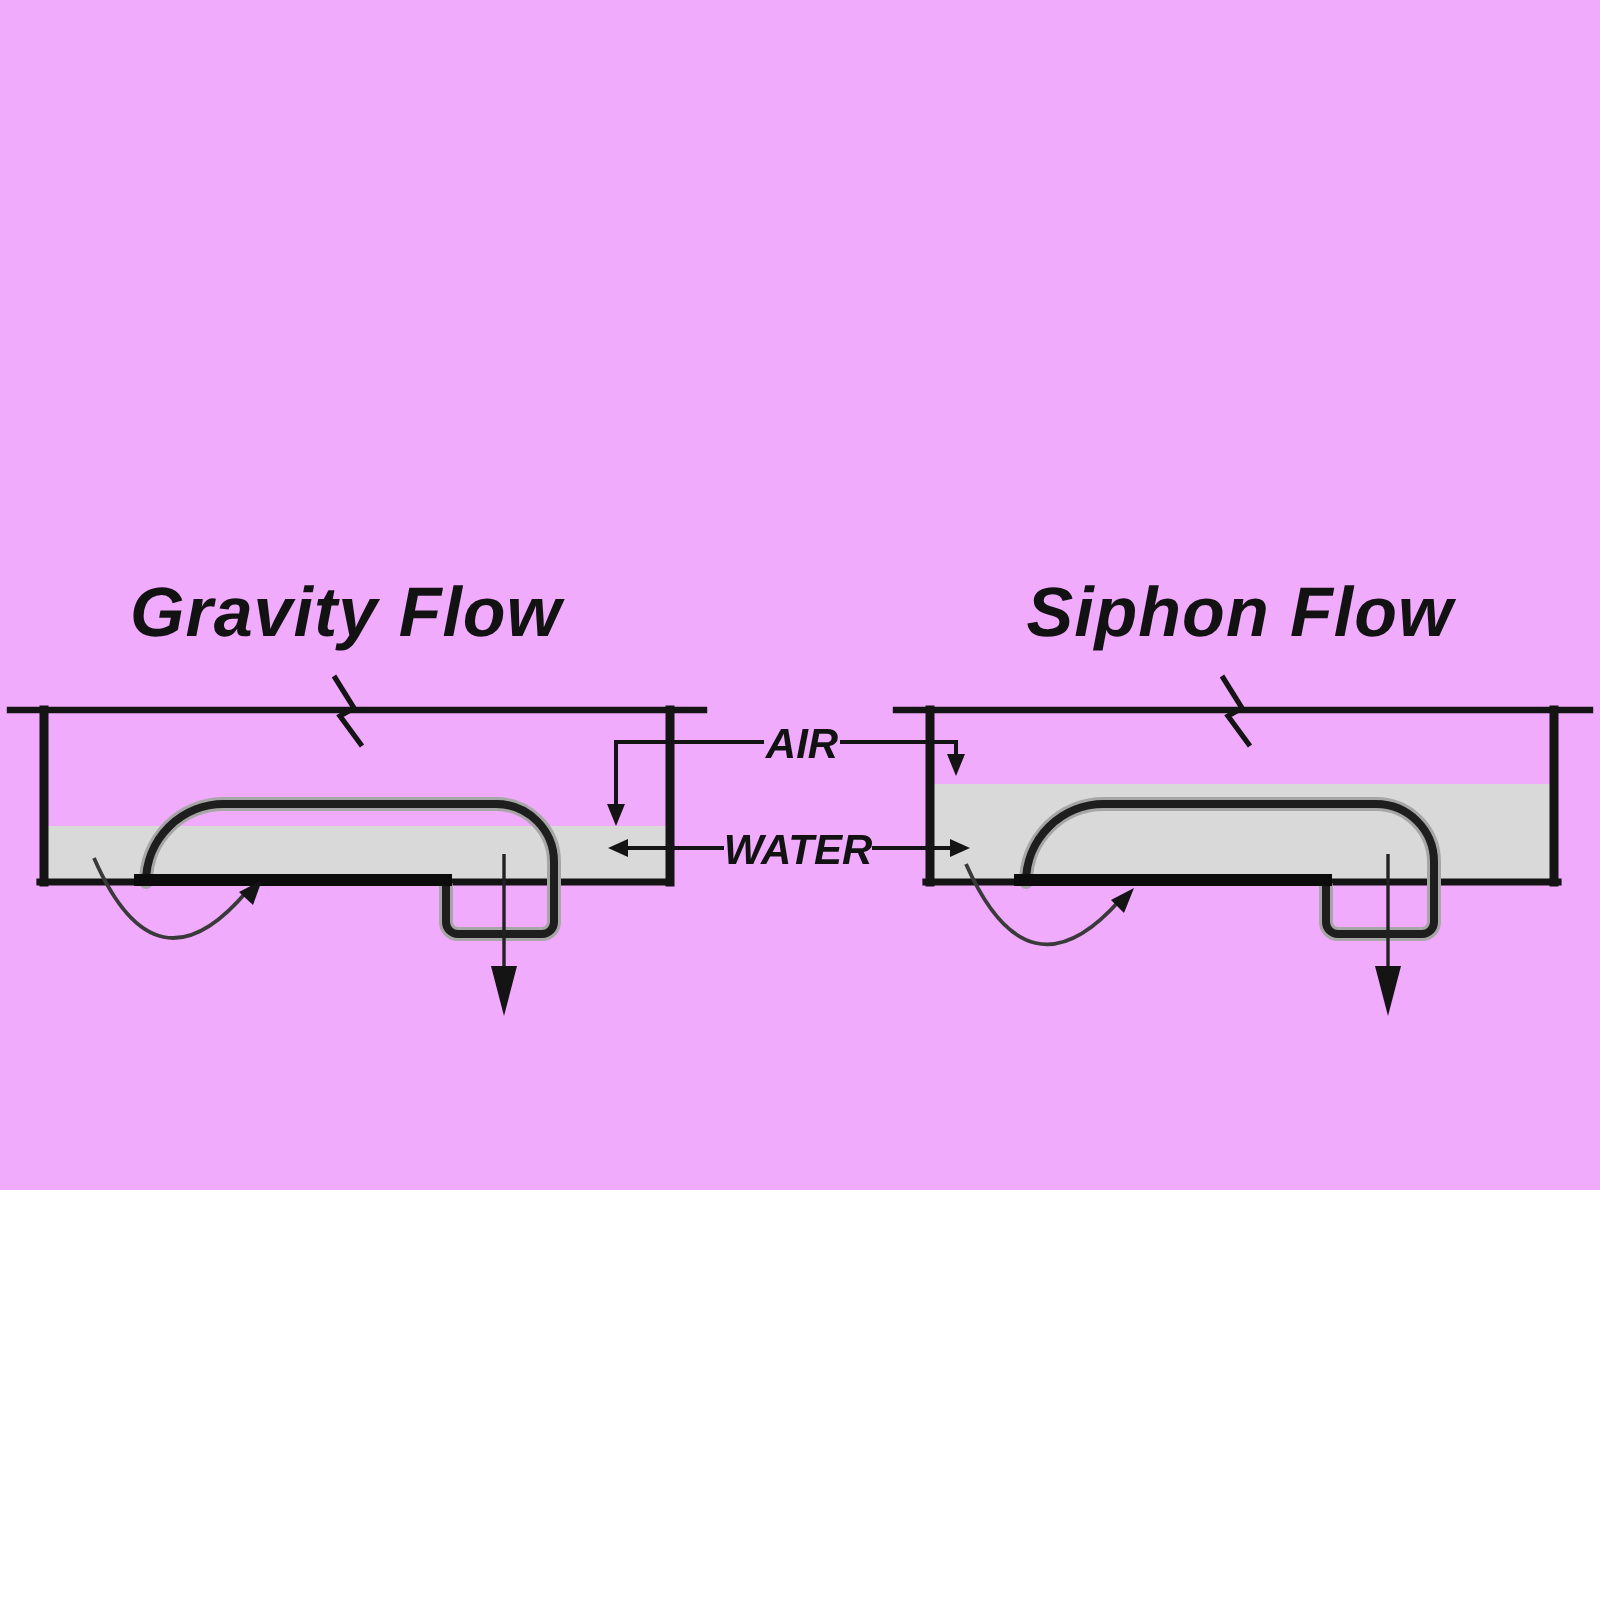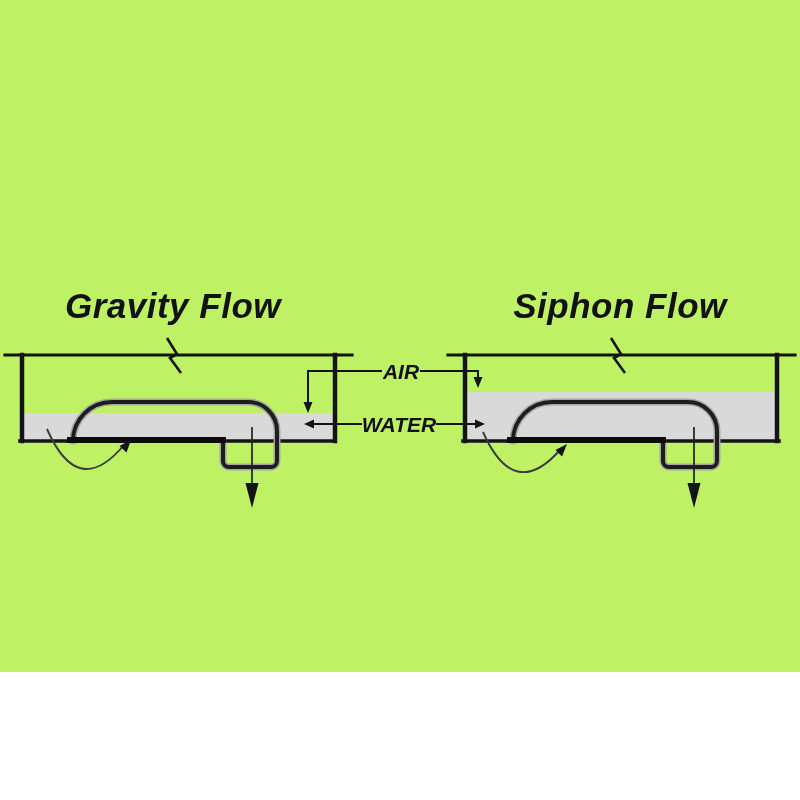--- a/index.html
+++ b/index.html
@@ -1,16 +1,16 @@
 <!DOCTYPE html>
 <html><head>
 <meta charset="utf-8">
 <style>
   html,body{margin:0;padding:0;background:#ffffff;}
-  .canvas{position:relative;width:800px;height:672px;background:#bef264;overflow:hidden;}
+  .canvas{position:relative;width:800px;height:595px;background:#f0abfc;overflow:hidden;}
   svg{position:absolute;left:0;top:0;}
   .title{font:italic 700 35px "Liberation Sans", sans-serif;fill:#121212;letter-spacing:0.5px;}
   .small-label{font:italic 700 21px "Liberation Sans", sans-serif;fill:#121212;}
   .tankline{stroke:#141414;stroke-width:3.2;fill:none;stroke-linecap:square;}
   .wall{stroke:#141414;stroke-width:4.5;fill:none;stroke-linecap:square;}
   .bottom{stroke:#141414;stroke-width:3.6;fill:none;stroke-linecap:square;}
   .drain-under{stroke:#a6a6a6;stroke-width:7;fill:none;stroke-linejoin:round;stroke-linecap:round;}
   .drain{stroke:#1e1e1e;stroke-width:4;fill:none;stroke-linejoin:round;stroke-linecap:round;}
   .drainfloor{stroke:#0c0c0c;stroke-width:6;fill:none;stroke-linecap:square;}
   .leader{stroke:#141414;stroke-width:2;fill:none;}

